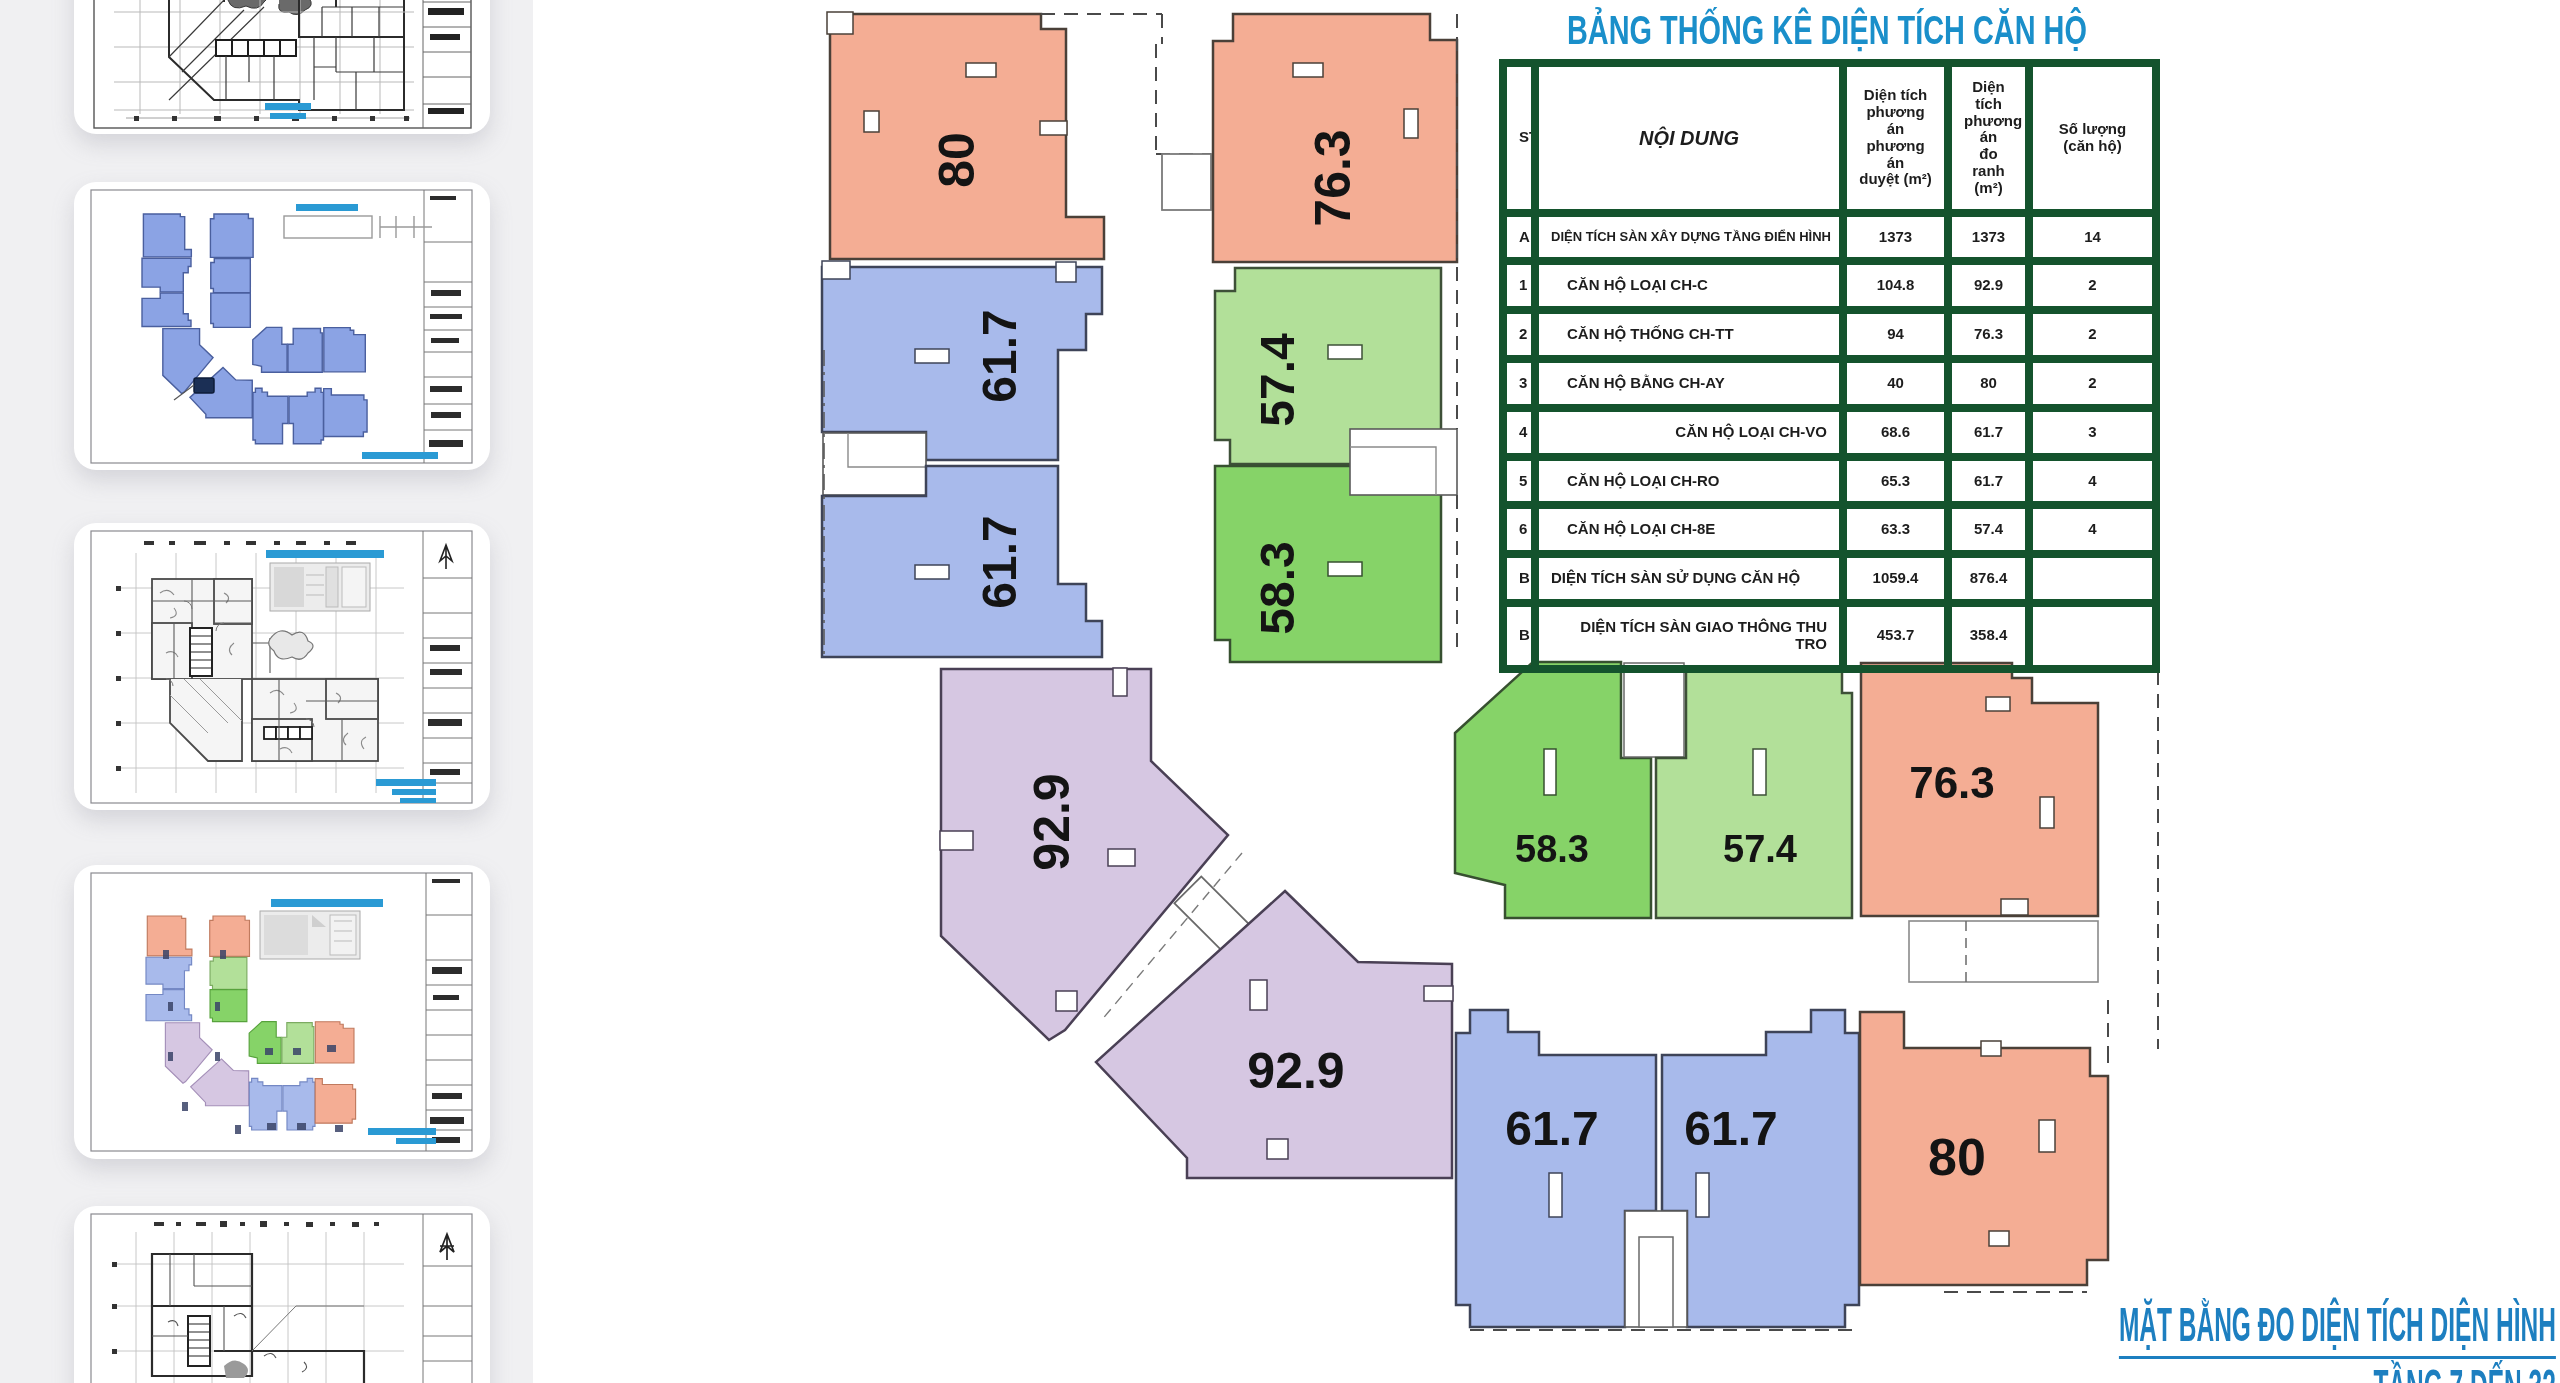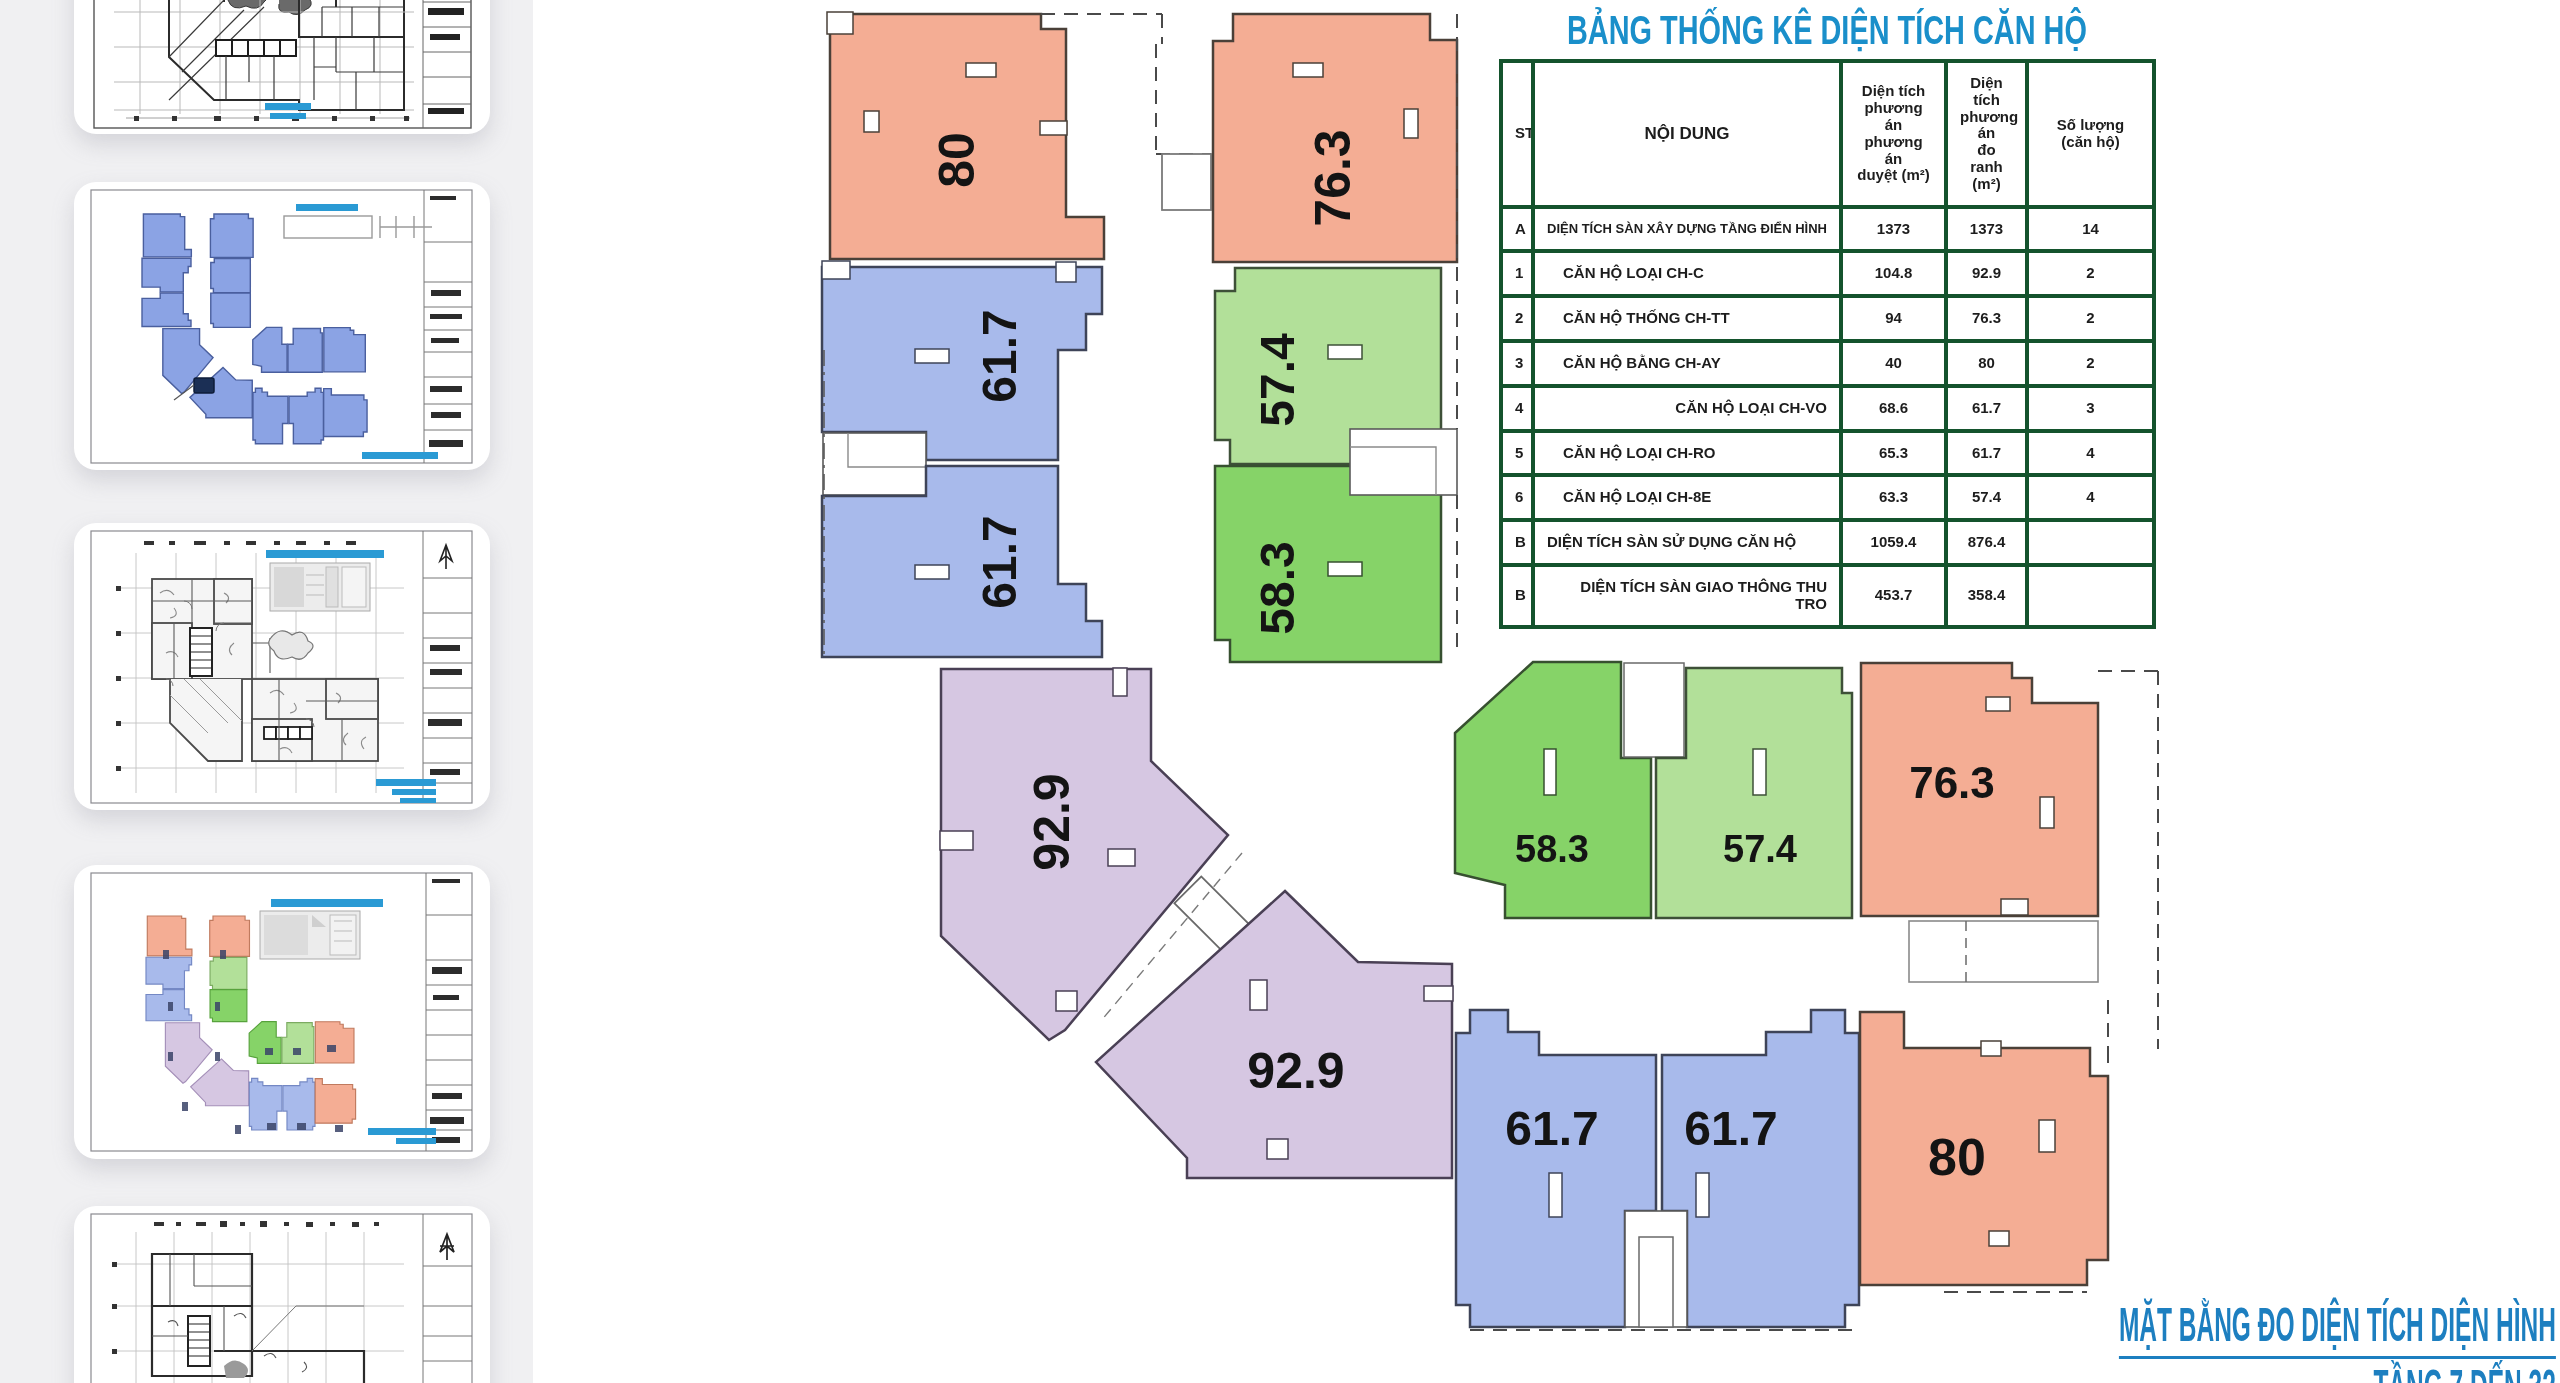--- a/index.html
+++ b/index.html
@@ -1,21 +1,21 @@
 <!DOCTYPE html>
 <html><head>
 <meta charset="utf-8">
 <style>
 html,body{margin:0;padding:0;width:2560px;height:1383px;overflow:hidden;background:#ffffff;font-family:"Liberation Sans",sans-serif;}
 .abs{position:absolute;}
 #sidebar{position:absolute;left:0;top:0;width:533px;height:1383px;background:#f0f0f2;}
 .card{position:absolute;left:74px;width:416px;background:#ffffff;border-radius:22px;box-shadow:0 10px 22px rgba(140,140,155,0.28);}
 #tablewrap{position:absolute;left:1499px;top:59px;}
 table.st{border-collapse:collapse;table-layout:fixed;}
-table.st td{border:4px solid #14532d;color:#1d1d1d;font-weight:bold;text-align:center;padding:12px;line-height:1.12;overflow:hidden;}
+table.st td{border:8px solid #14532d;color:#1d1d1d;font-weight:bold;text-align:center;padding:12px;line-height:1.12;overflow:hidden;}
 #ttitle{position:absolute;left:1567px;top:8px;color:#1a8fca;font-weight:bold;font-size:40px;white-space:nowrap;text-align:center;}
 #ttitle span{display:inline-block;transform:scaleX(0.722);transform-origin:left top;}
 #btitle{position:absolute;right:4px;top:1297px;text-align:right;color:#1d7fc0;font-weight:bold;font-size:49px;line-height:1.14;white-space:nowrap;transform:scaleX(0.50);transform-origin:right top;}
 #btitle .u{display:inline-block;border-bottom:3.5px solid #1d7fc0;padding-bottom:3px;}
 </style>
 </head>
 <body>
 
 <div id="sidebar"></div>
 
@@ -487,21 +487,21 @@
 <colgroup>
         <col style="width:32px">
         <col style="width:308px">
         <col style="width:105px">
         <col style="width:81px">
         <col style="width:127px">
       </colgroup>
 <tbody>
         <tr style="height:80px;font-size:15px;">
 <td>STT</td>
-          <td style="font-size:17px;">NỘI DUNG</td>
+          <td style="font-size:20px;font-style:italic;">NỘI DUNG</td>
           <td>Diện tích<br>phương án<br>phương án<br>duyệt (m²)</td>
           <td>Diện tích<br>phương án<br>đo ranh<br>(m²)</td>
           <td>Số lượng<br>(căn hộ)</td>
 </tr>
 <tr style="height:23px;font-size:15px;">
           <td>A</td>
           <td style="text-align:left;font-size:13px;white-space:nowrap;margin-left:48px;">DIỆN TÍCH SÀN XÂY DỰNG TẦNG ĐIỂN HÌNH</td>
           <td>1373</td>
           <td>1373</td>
           <td>14</td>

